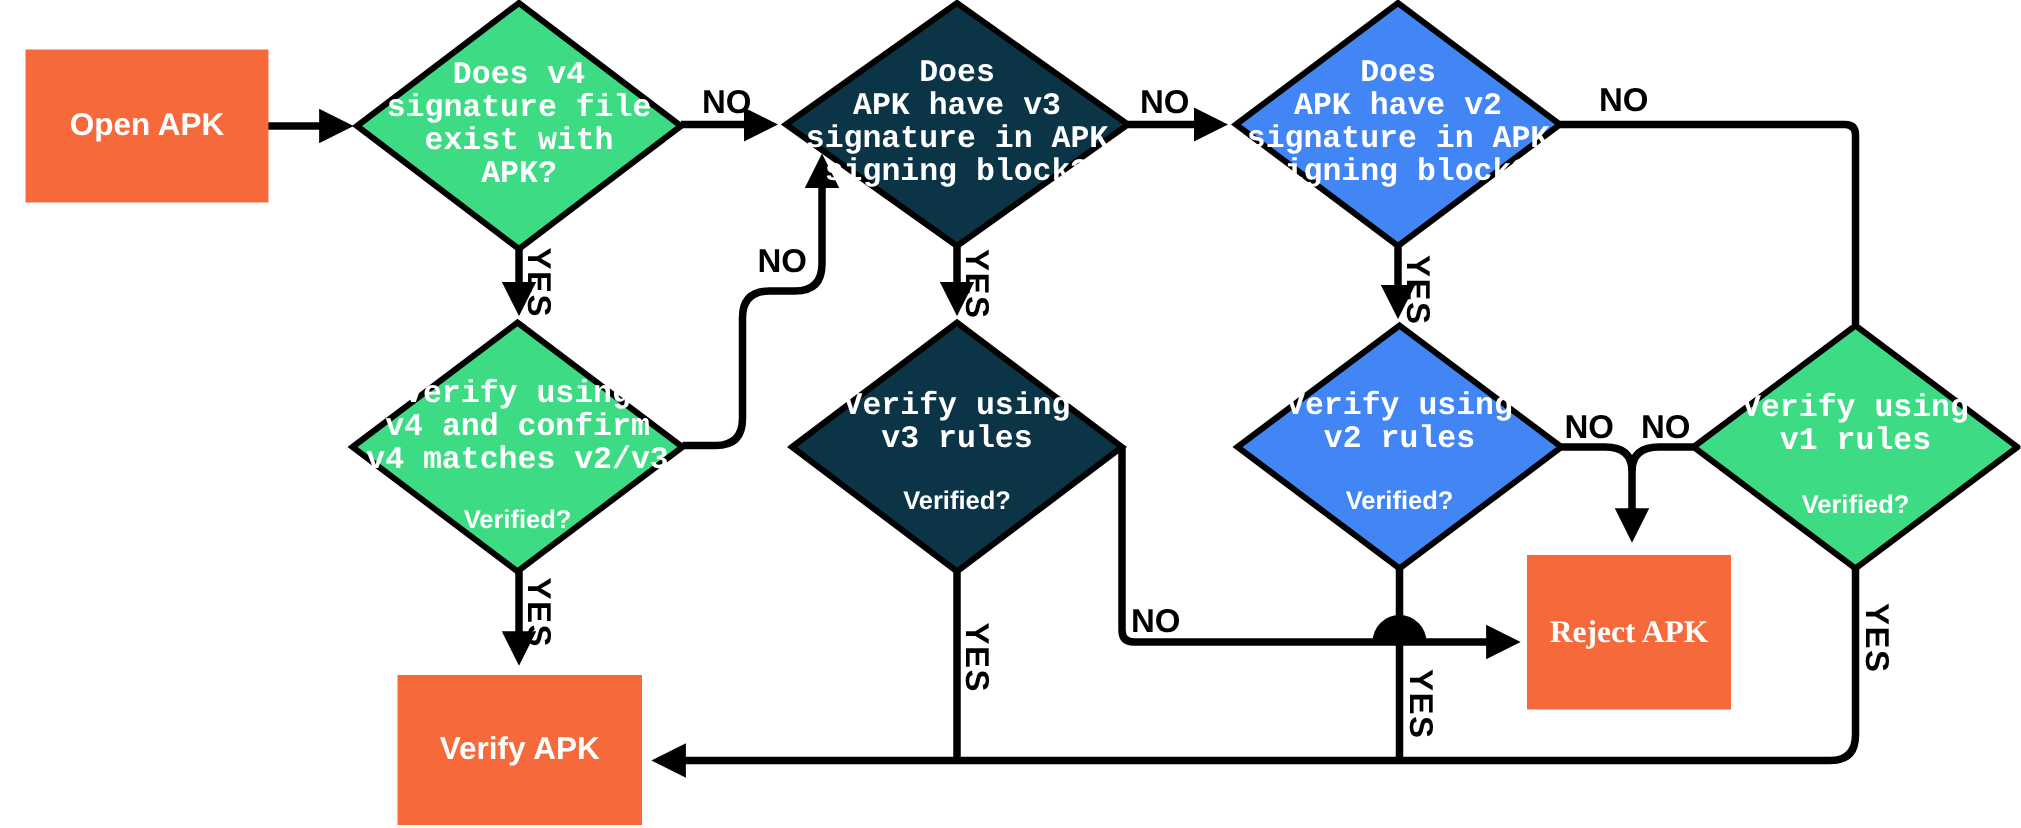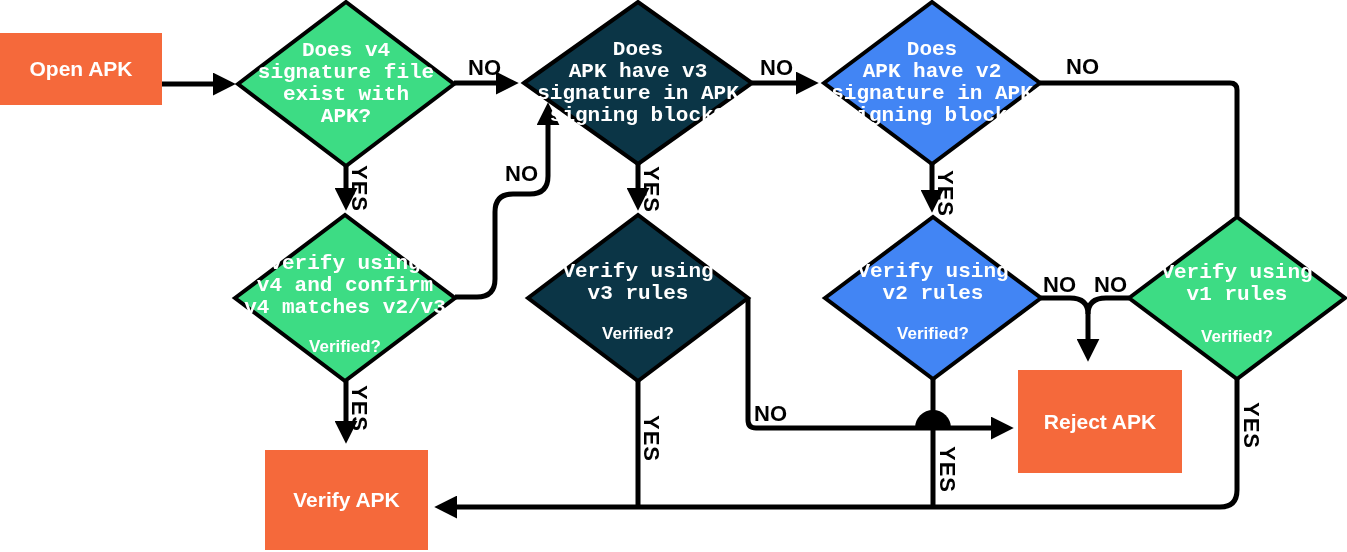--- a/index.html
+++ b/index.html
@@ -92,27 +92,27 @@
       <polygon points="238,84 346,2 454,84 346,166" fill="#3DDC84"></polygon>
       <polygon points="524,83 638,2 752,83 638,164" fill="#0B3546"></polygon>
       <polygon points="824,83 932,2 1040,83 932,164" fill="#4285F4"></polygon>
       <polygon points="235,298 345,215 455,298 345,381" fill="#3DDC84"></polygon>
       <polygon points="528,298 638,215 748,298 638,381" fill="#0B3546"></polygon>
       <polygon points="825,298 933,217 1041,298 933,379" fill="#4285F4"></polygon>
       <polygon points="1129,298 1237,217 1345,298 1237,379" fill="#3DDC84"></polygon>
     </g>
   </svg>
 
-  <div class="node-rect" style="left:0; top:33; width:162px; height:72px; top:33px;">
+  <div class="node-rect" style="left:17px; top:33; width:162px; height:102px; top:33px;">
     <span>Open APK</span>
   </div>
   <div class="node-rect" style="left:265px; top:450px; width:163px; height:100px;">
     <span>Verify APK</span>
   </div>
-  <div class="node-rect" style="left:1018px; top:370px; width:164px; height:103px;">
+  <div class="node-rect" style="left:1018px; top:370px; width:136px; height:103px;font-family:Liberation Serif, serif;">
     <span>Reject APK</span>
   </div>
 
   <div class="qtext" style="left:236px; top:40px; width:220px;">Does v4
 signature file
 exist with
 APK?</div>
   <div class="qtext" style="left:528px; top:39px; width:220px;">Does
 APK have v3
 signature in APK

